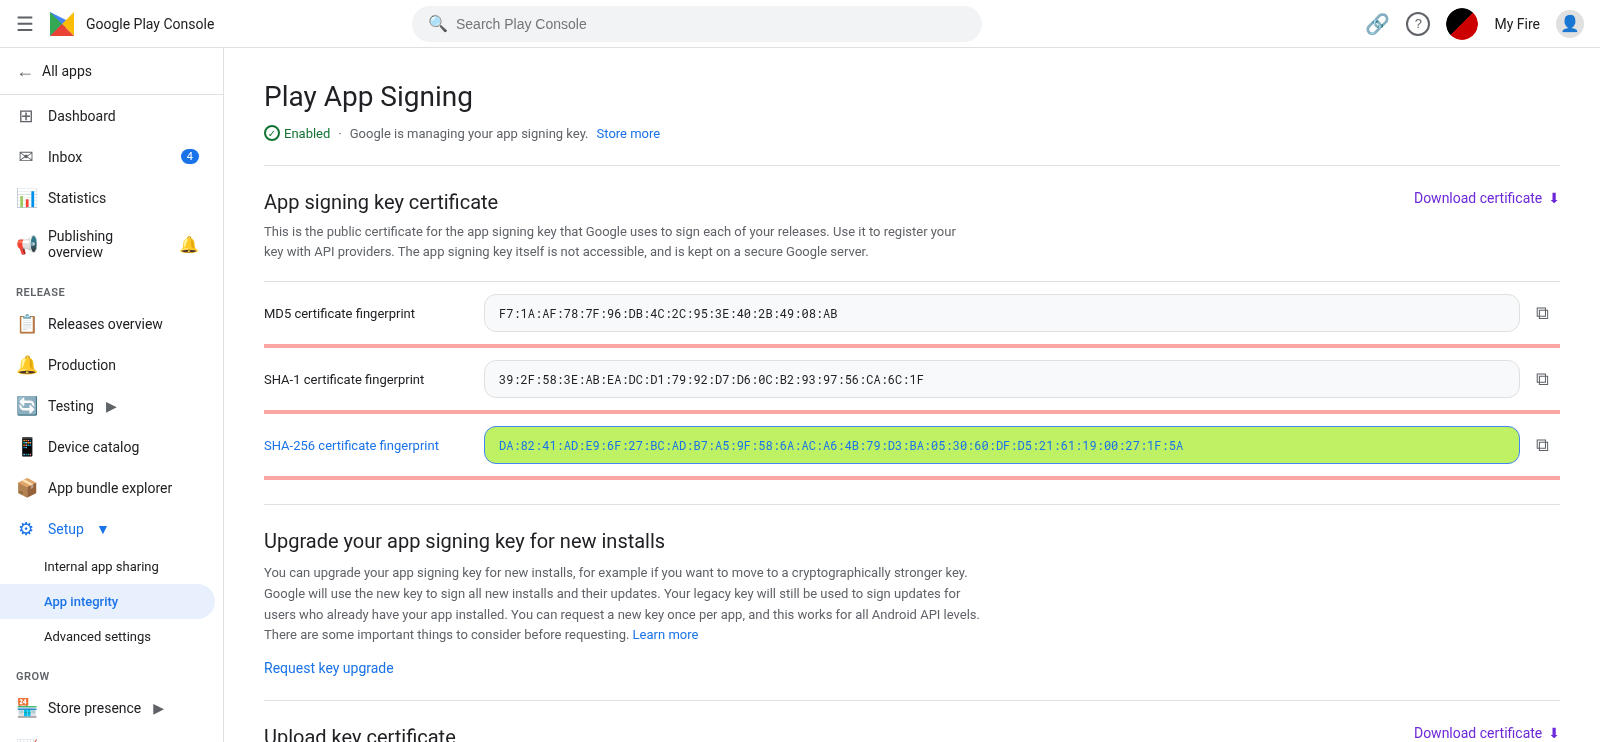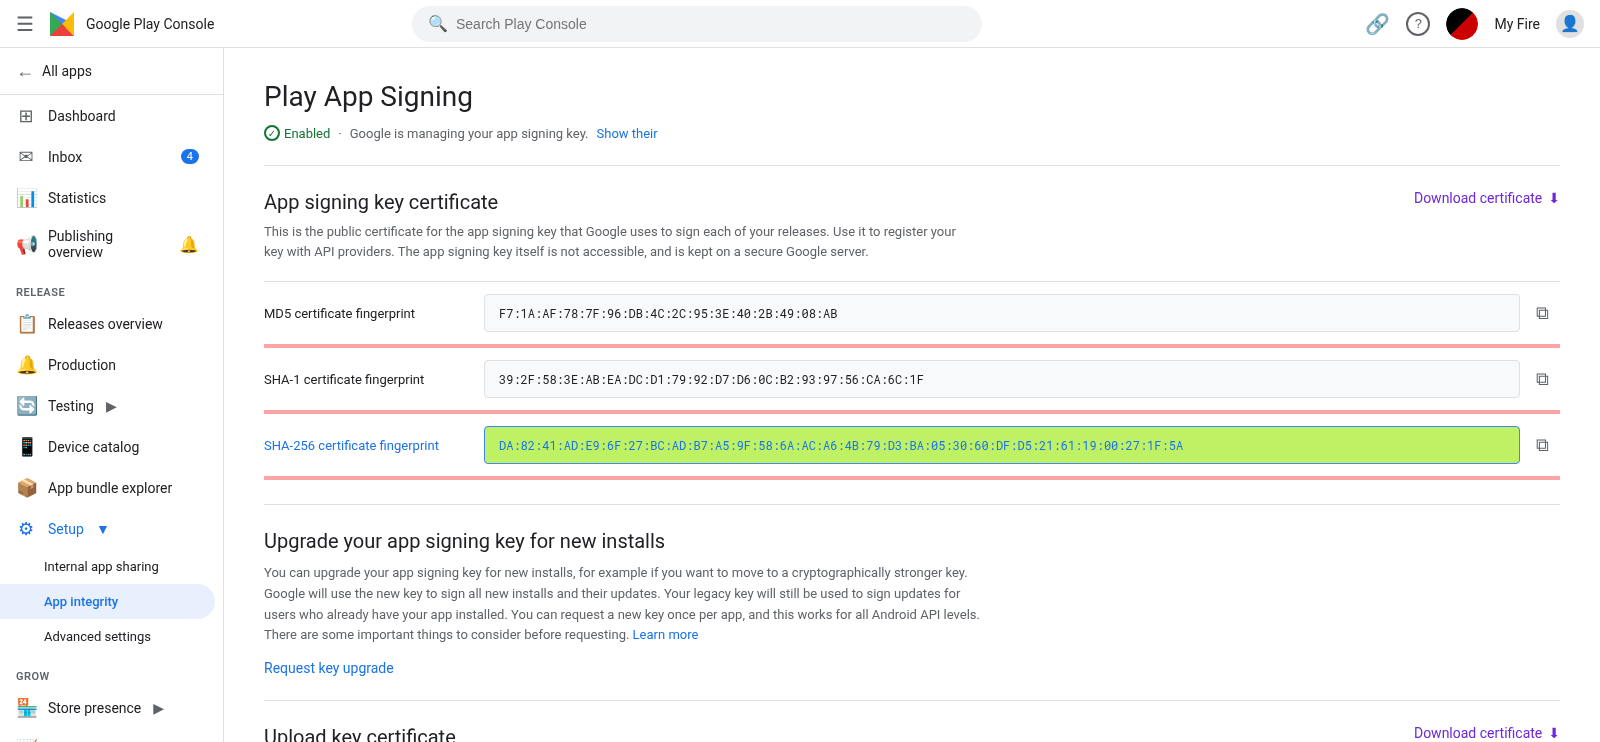--- a/index.html
+++ b/index.html
@@ -52,21 +52,21 @@
     .section-title { font-size: 20px; font-weight: 400; color: #202124; }
     .section-desc { font-size: 13px; color: #5f6368; line-height: 1.5; max-width: 700px; margin-bottom: 20px; }
     .download-btn { display: flex; align-items: center; gap: 6px; color: #6d28d9; font-size: 14px; cursor: pointer; text-decoration: none; white-space: nowrap; }
 
     
     .cert-table { width: 100%; border-collapse: collapse; margin-bottom: 8px; }
     .cert-row { border-bottom: 4px solid #fca5a5; }
     .cert-row:first-child { border-top: 1px solid #e0e0e0; }
     .cert-label { padding: 16px 16px 16px 0; font-size: 13px; color: #202124; white-space: nowrap; width: 220px; vertical-align: middle; }
     .cert-value-cell { padding: 12px 0; vertical-align: middle; }
-    .cert-value { background: #f8f9fa; border: 1px solid #e0e0e0; border-radius: 4px; padding: 10px 14px; font-family: 'Roboto Mono', monospace; font-size: 12px; color: #202124; display: block; }
+    .cert-value { background: #f8f9fa; border: 1px solid #e0e0e0; border-radius: 12px; padding: 10px 14px; font-family: 'Roboto Mono', monospace; font-size: 12px; color: #202124; display: block; }
     .cert-row.highlighted .cert-label { color: #1a73e8; }
     .cert-row.highlighted .cert-value { background: #bef264; border-color: #4285f4; color: #1a73e8; }
     .cert-copy-cell { padding: 12px 0 12px 12px; vertical-align: middle; text-align: right; width: 40px; }
     .copy-btn { background: none; border: none; cursor: pointer; color: #5f6368; font-size: 18px; padding: 4px; display: flex; align-items: center; }
 
     
     .upgrade-title { font-size: 20px; font-weight: 400; margin-bottom: 10px; }
     .upgrade-desc { font-size: 13px; color: #5f6368; line-height: 1.6; max-width: 720px; margin-bottom: 14px; }
     .learn-more-link { color: #1a73e8; cursor: pointer; text-decoration: none; }
     .request-link { color: #1a73e8; cursor: pointer; text-decoration: none; font-size: 14px; }
@@ -202,21 +202,21 @@
 
   <main class="main">
     <h1 class="page-title">Play App Signing</h1>
     <div class="page-subtitle">
       <span class="enabled-badge">
         <span class="enabled-dot"></span>
         <span>Enabled</span>
       </span>
       <span>·</span>
       <span>Google is managing your app signing key.</span>
-      <a class="show-more-link" href="#">Show their</a>
+      <a class="show-more-link" href="#">Store more</a>
     </div>
 
     <hr class="divider">
 
     
     <div class="section-header">
       <h2 class="section-title">App signing key certificate</h2>
       <a class="download-btn" href="#">
         <span>Download certificate</span>
         <span>⬇</span>

